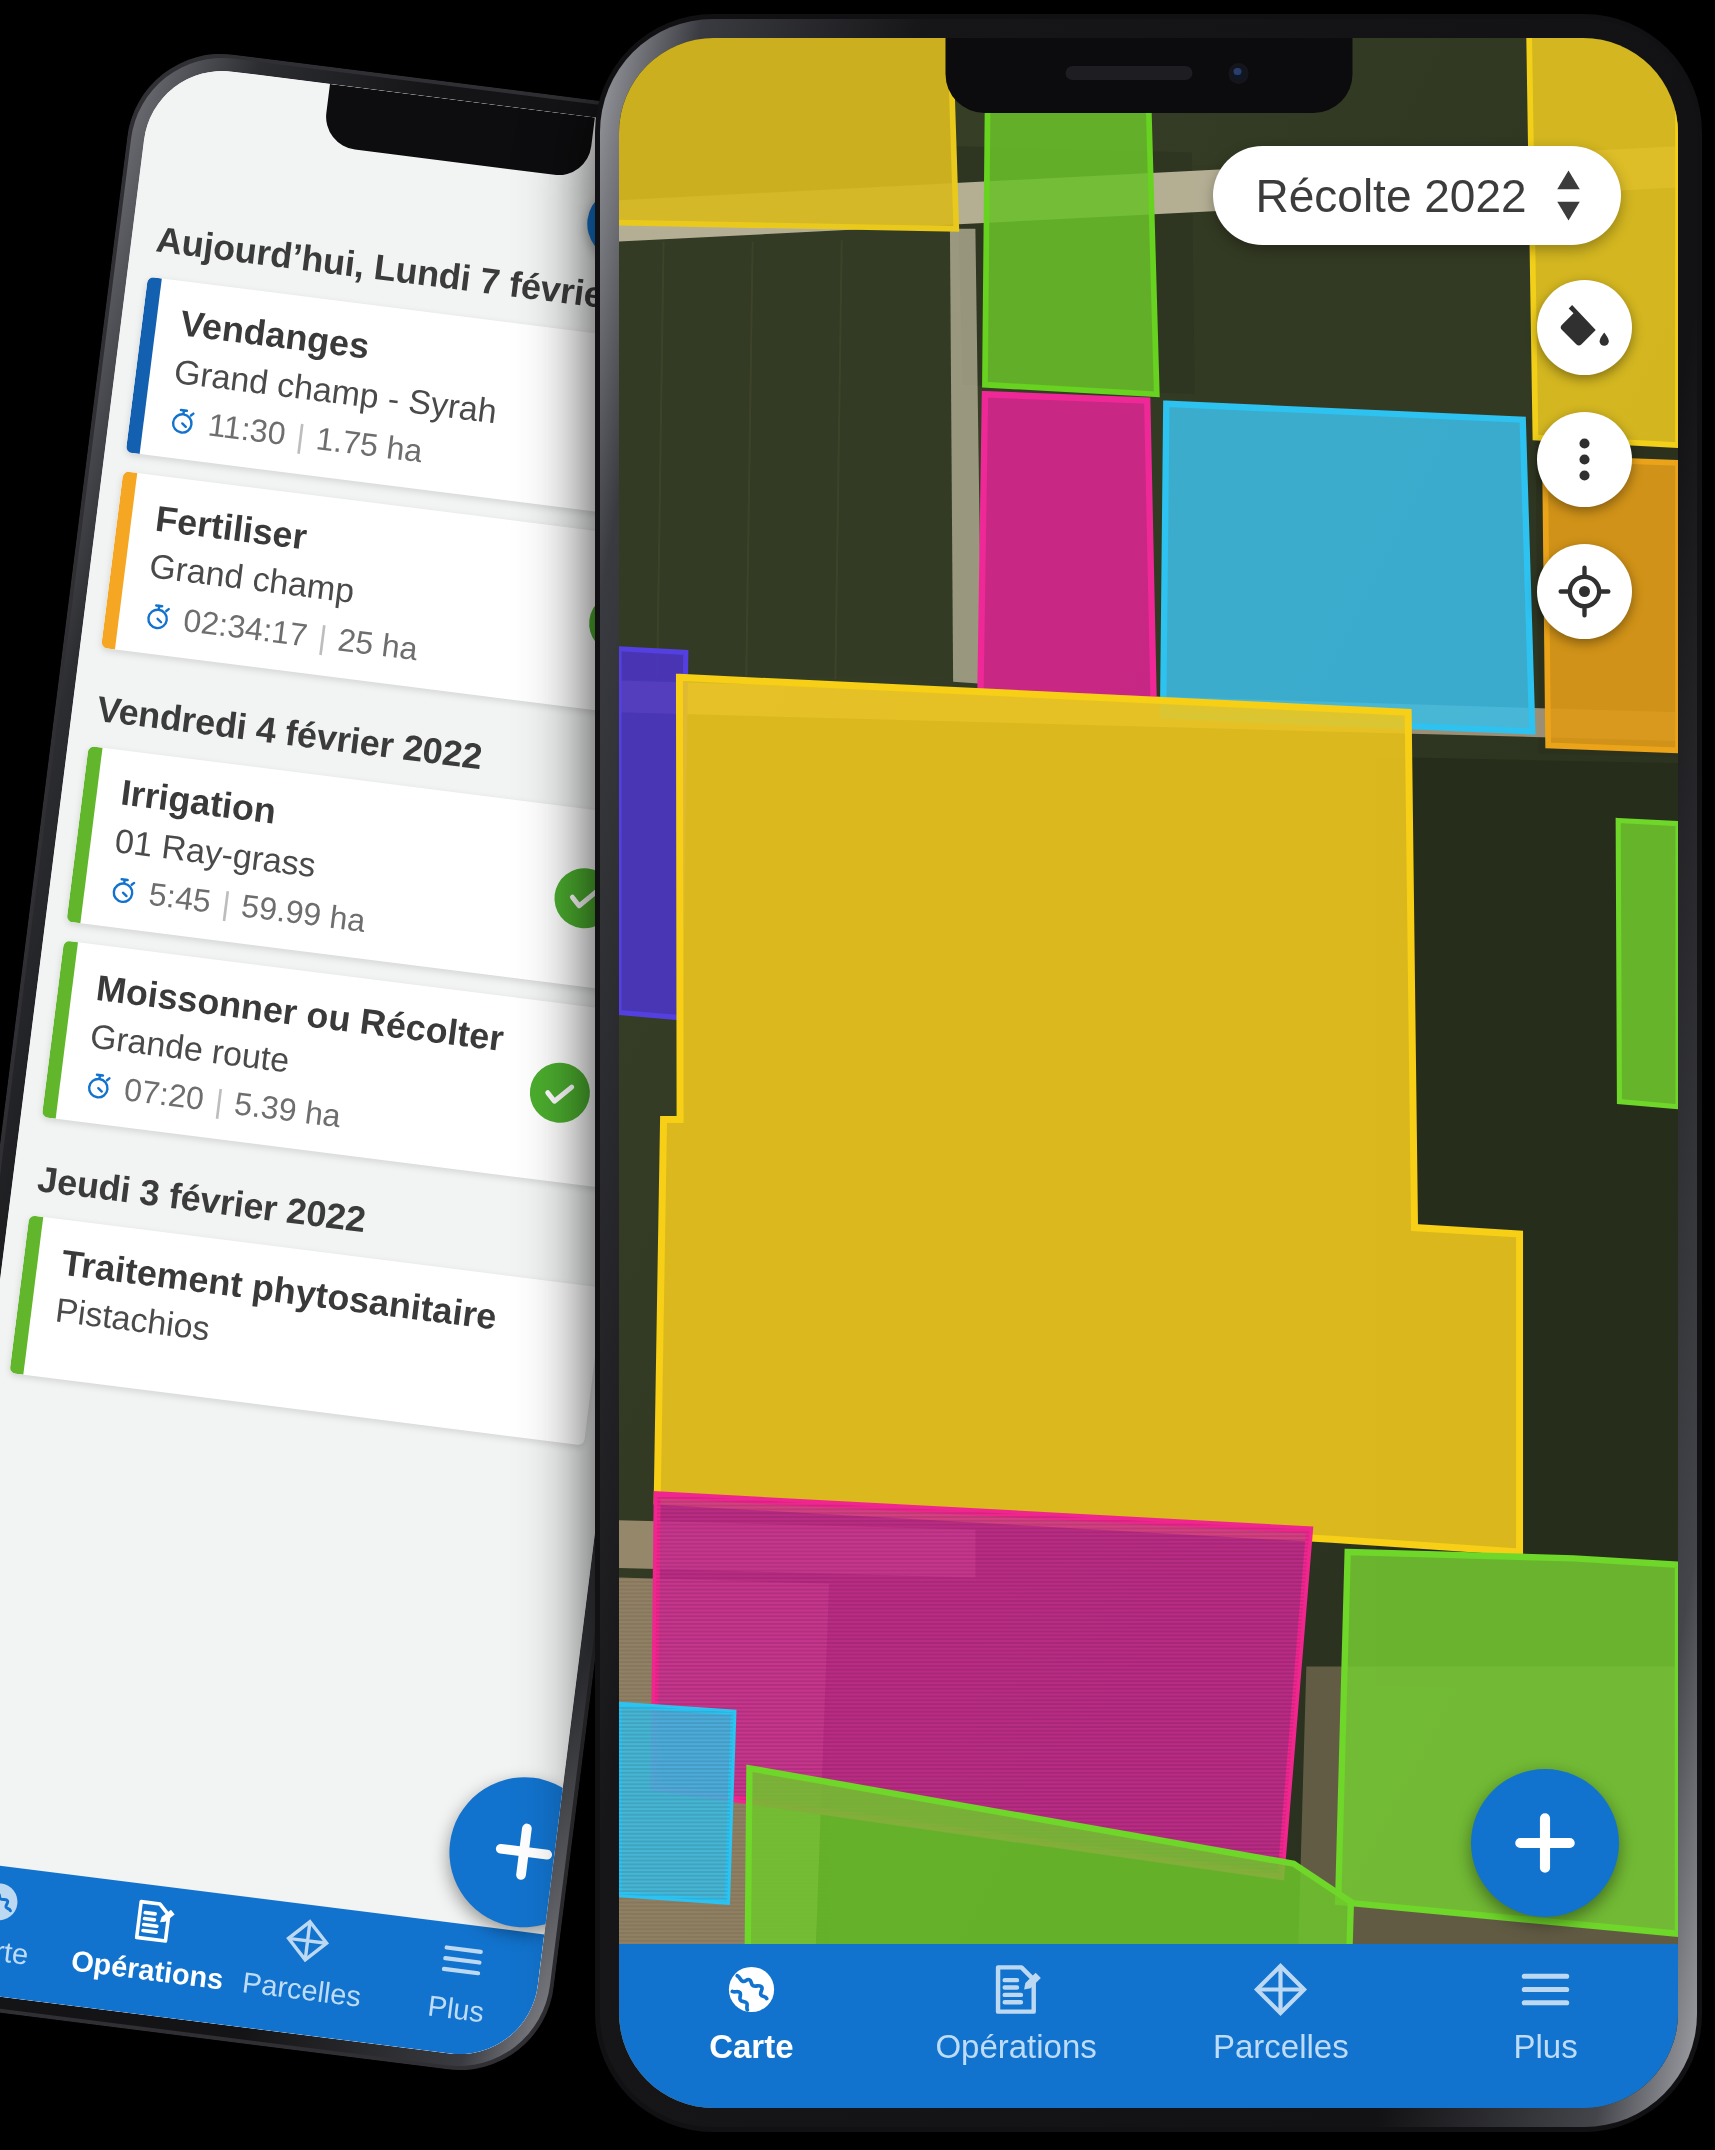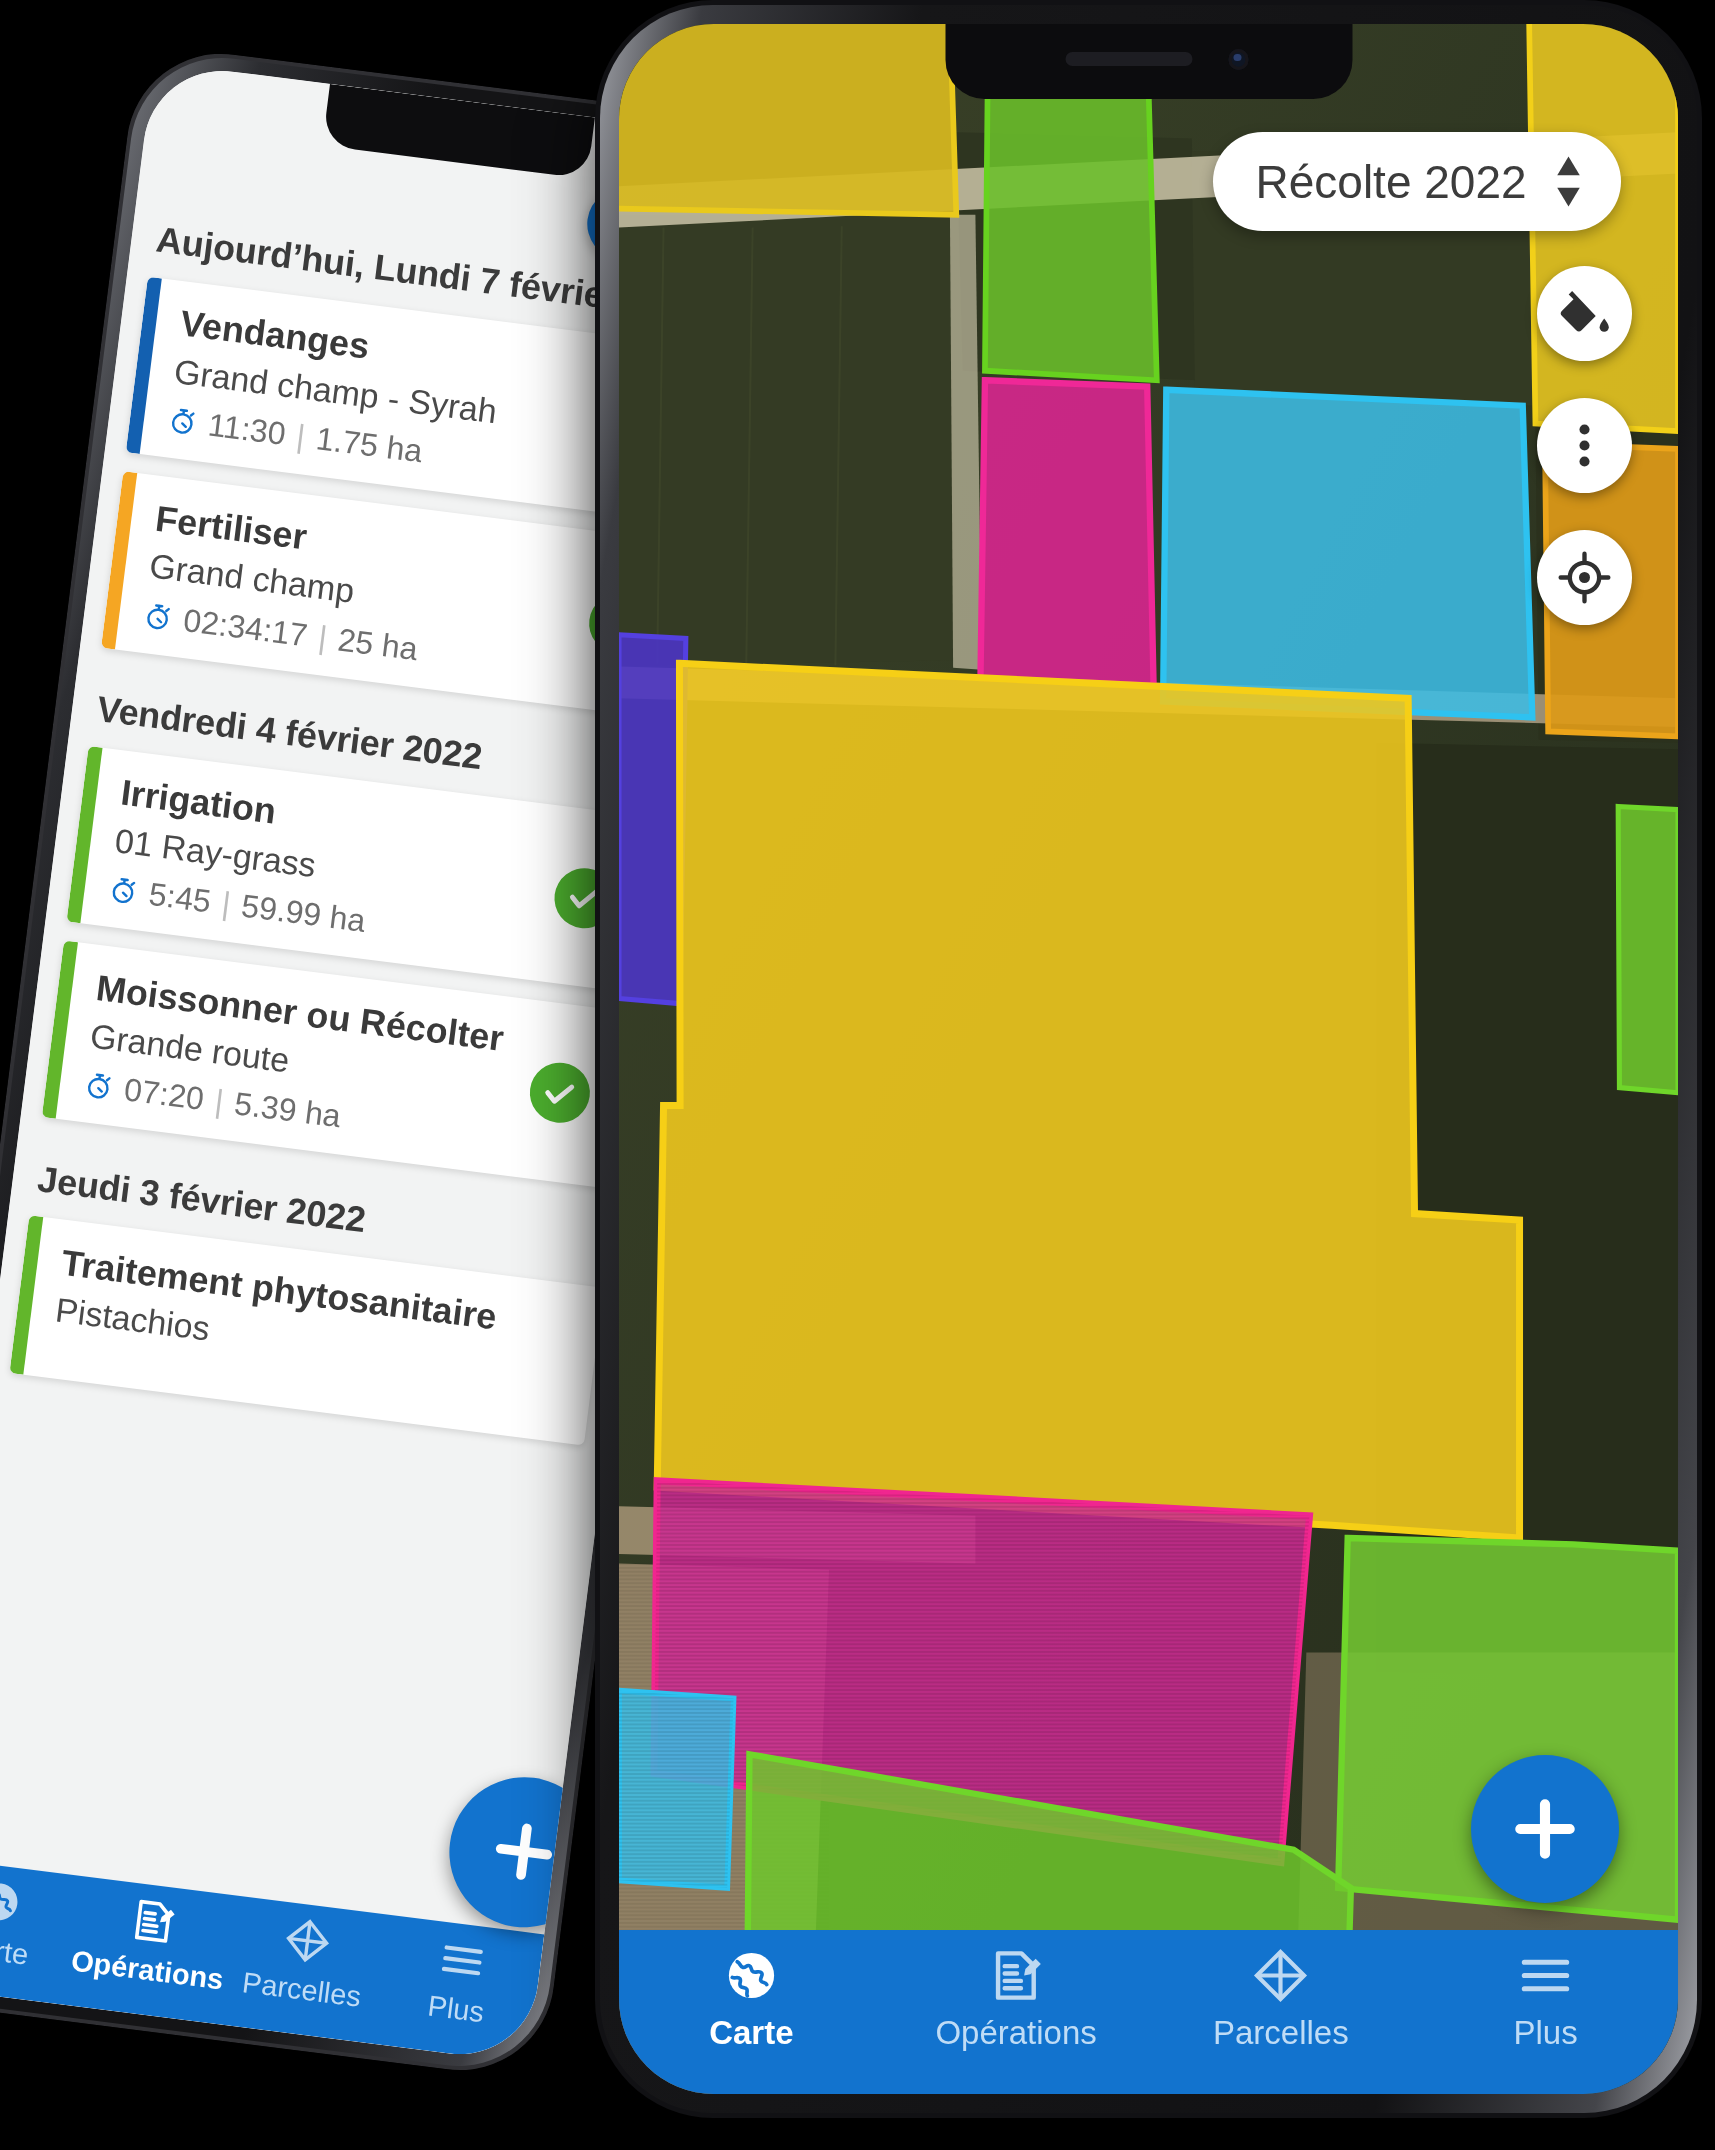--- a/index.html
+++ b/index.html
@@ -70,21 +70,21 @@
   .op-check{
     position:absolute; right:38px; top:50%; transform:translateY(-50%);
     width:60px;height:60px;border-radius:50%;background:#4cae2e;
     display:flex;align-items:center;justify-content:center;
   }
   .op-check svg{width:37px;height:37px;}
 
   
   .phone-front{
     position:absolute;
-    left:595px; top:0px;
+    left:595px; top:14px;
     width:1107px; height:2118px;
   }
   .pf-body{
     position:absolute; inset:0;
     background:#111114; border-radius:118px;
     box-shadow: 0 32px 70px rgba(0,0,0,.8);
   }
   .pf-edge{
     position:absolute; left:5.1px; top:5.1px; right:5.1px; bottom:5.1px;
     border-radius:113px;

